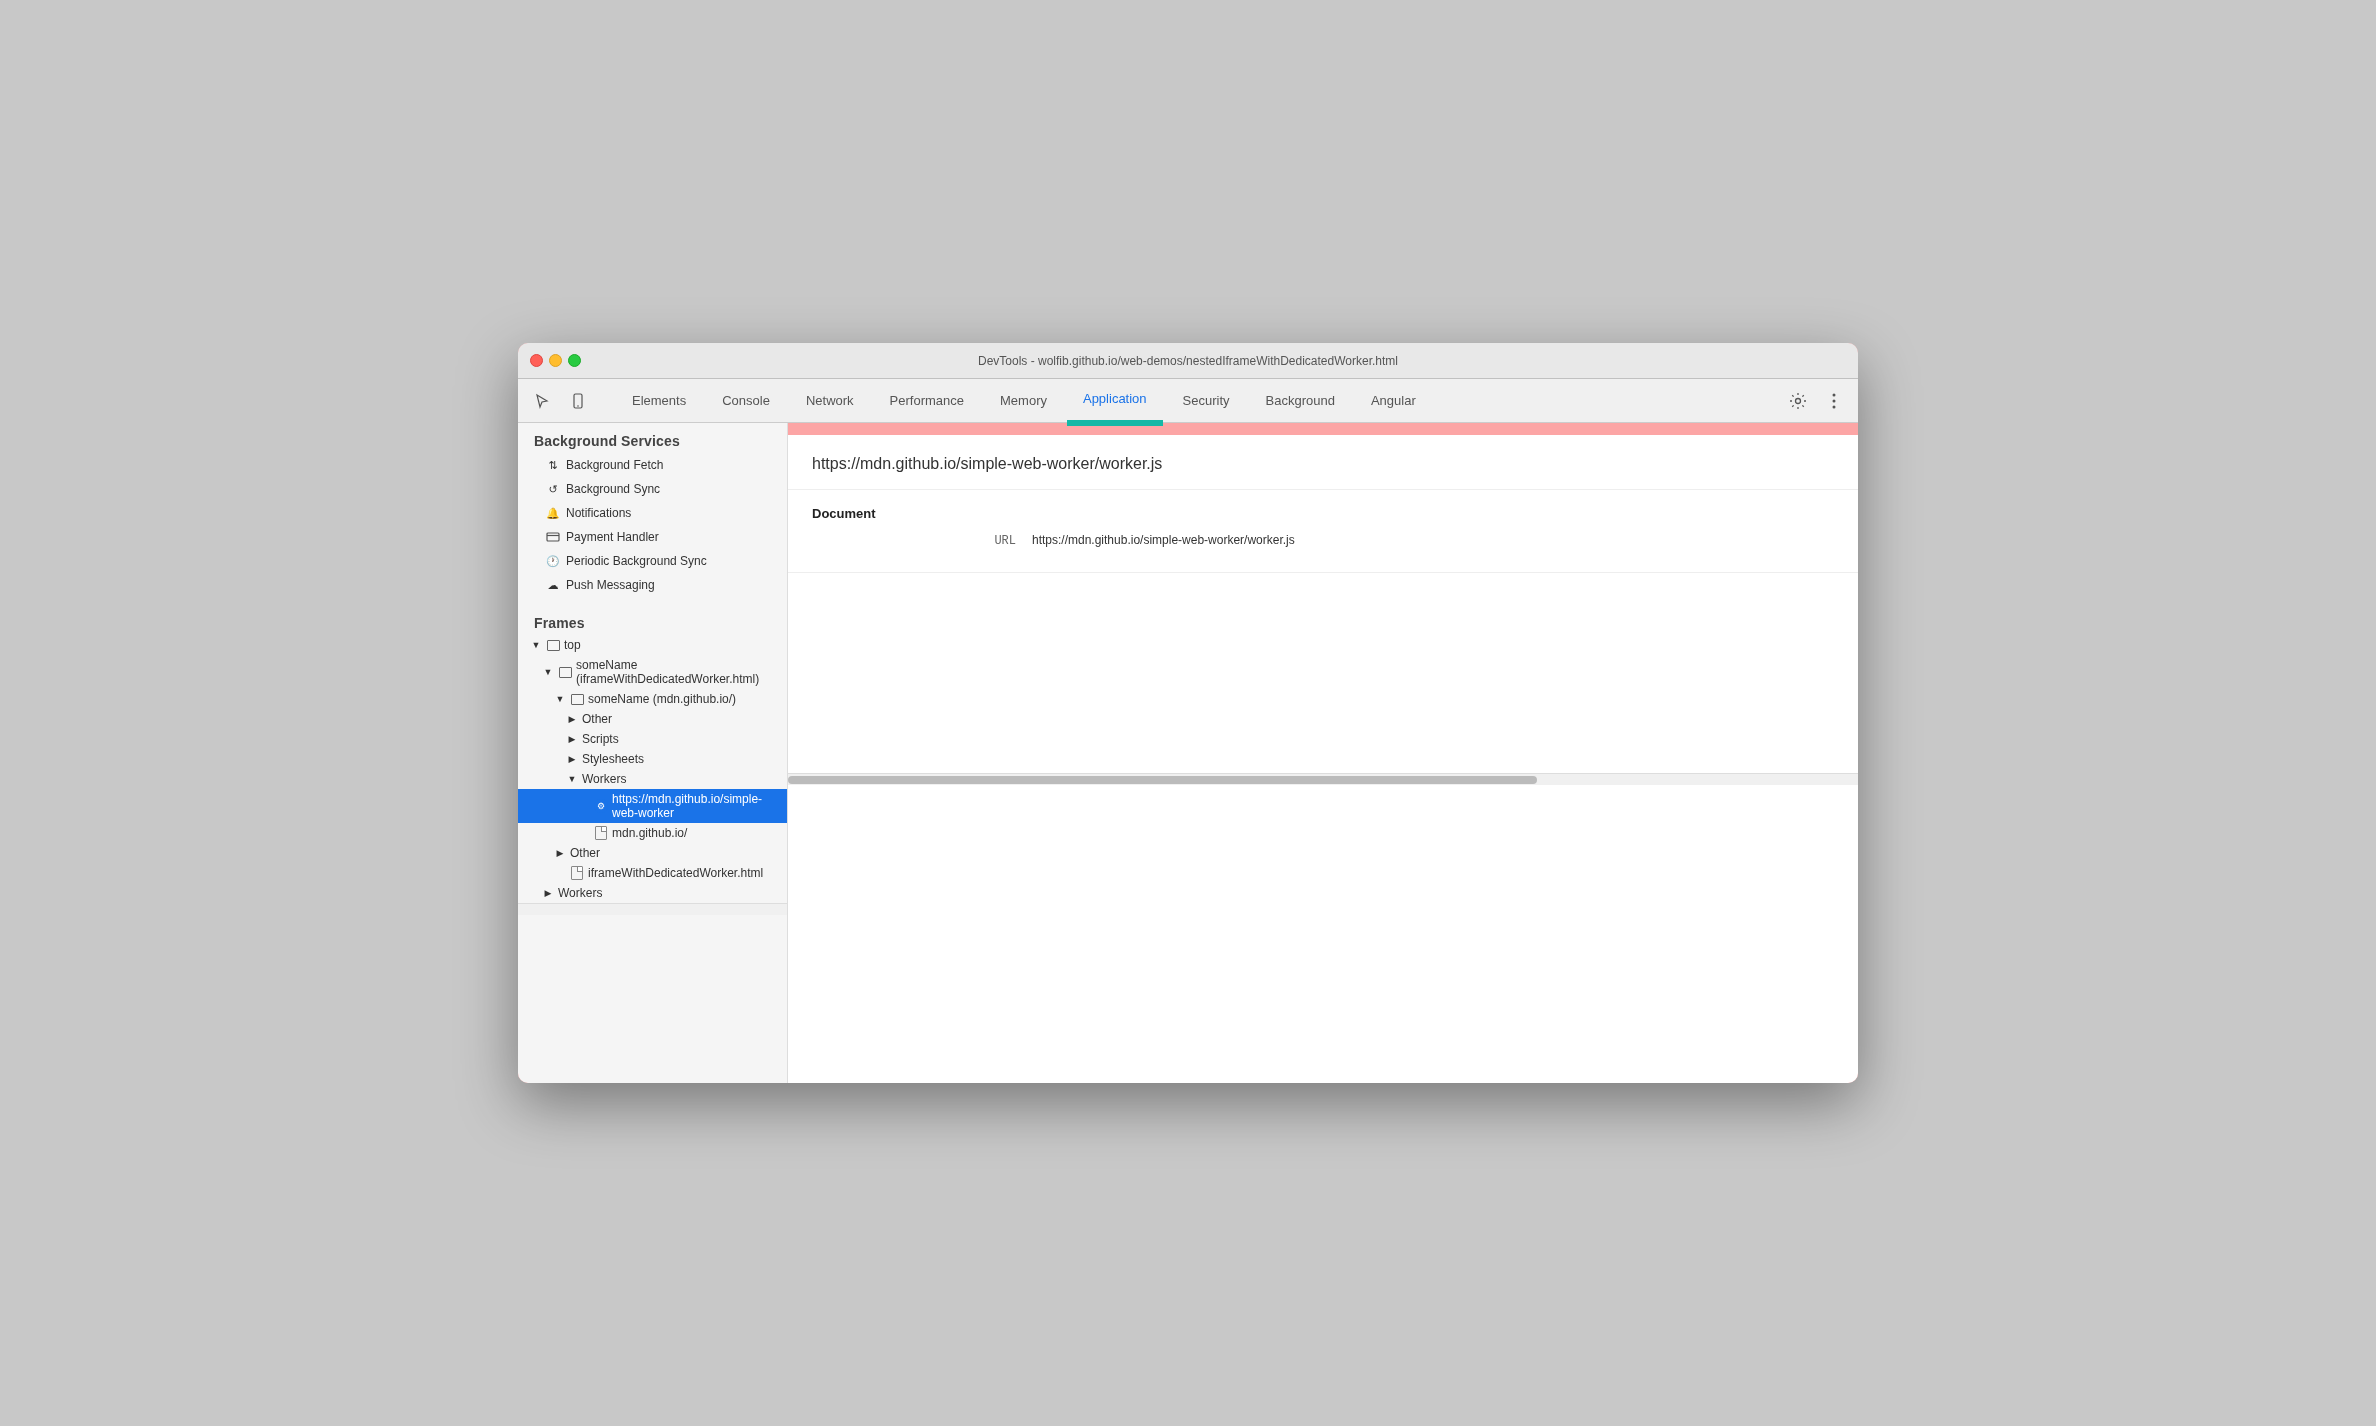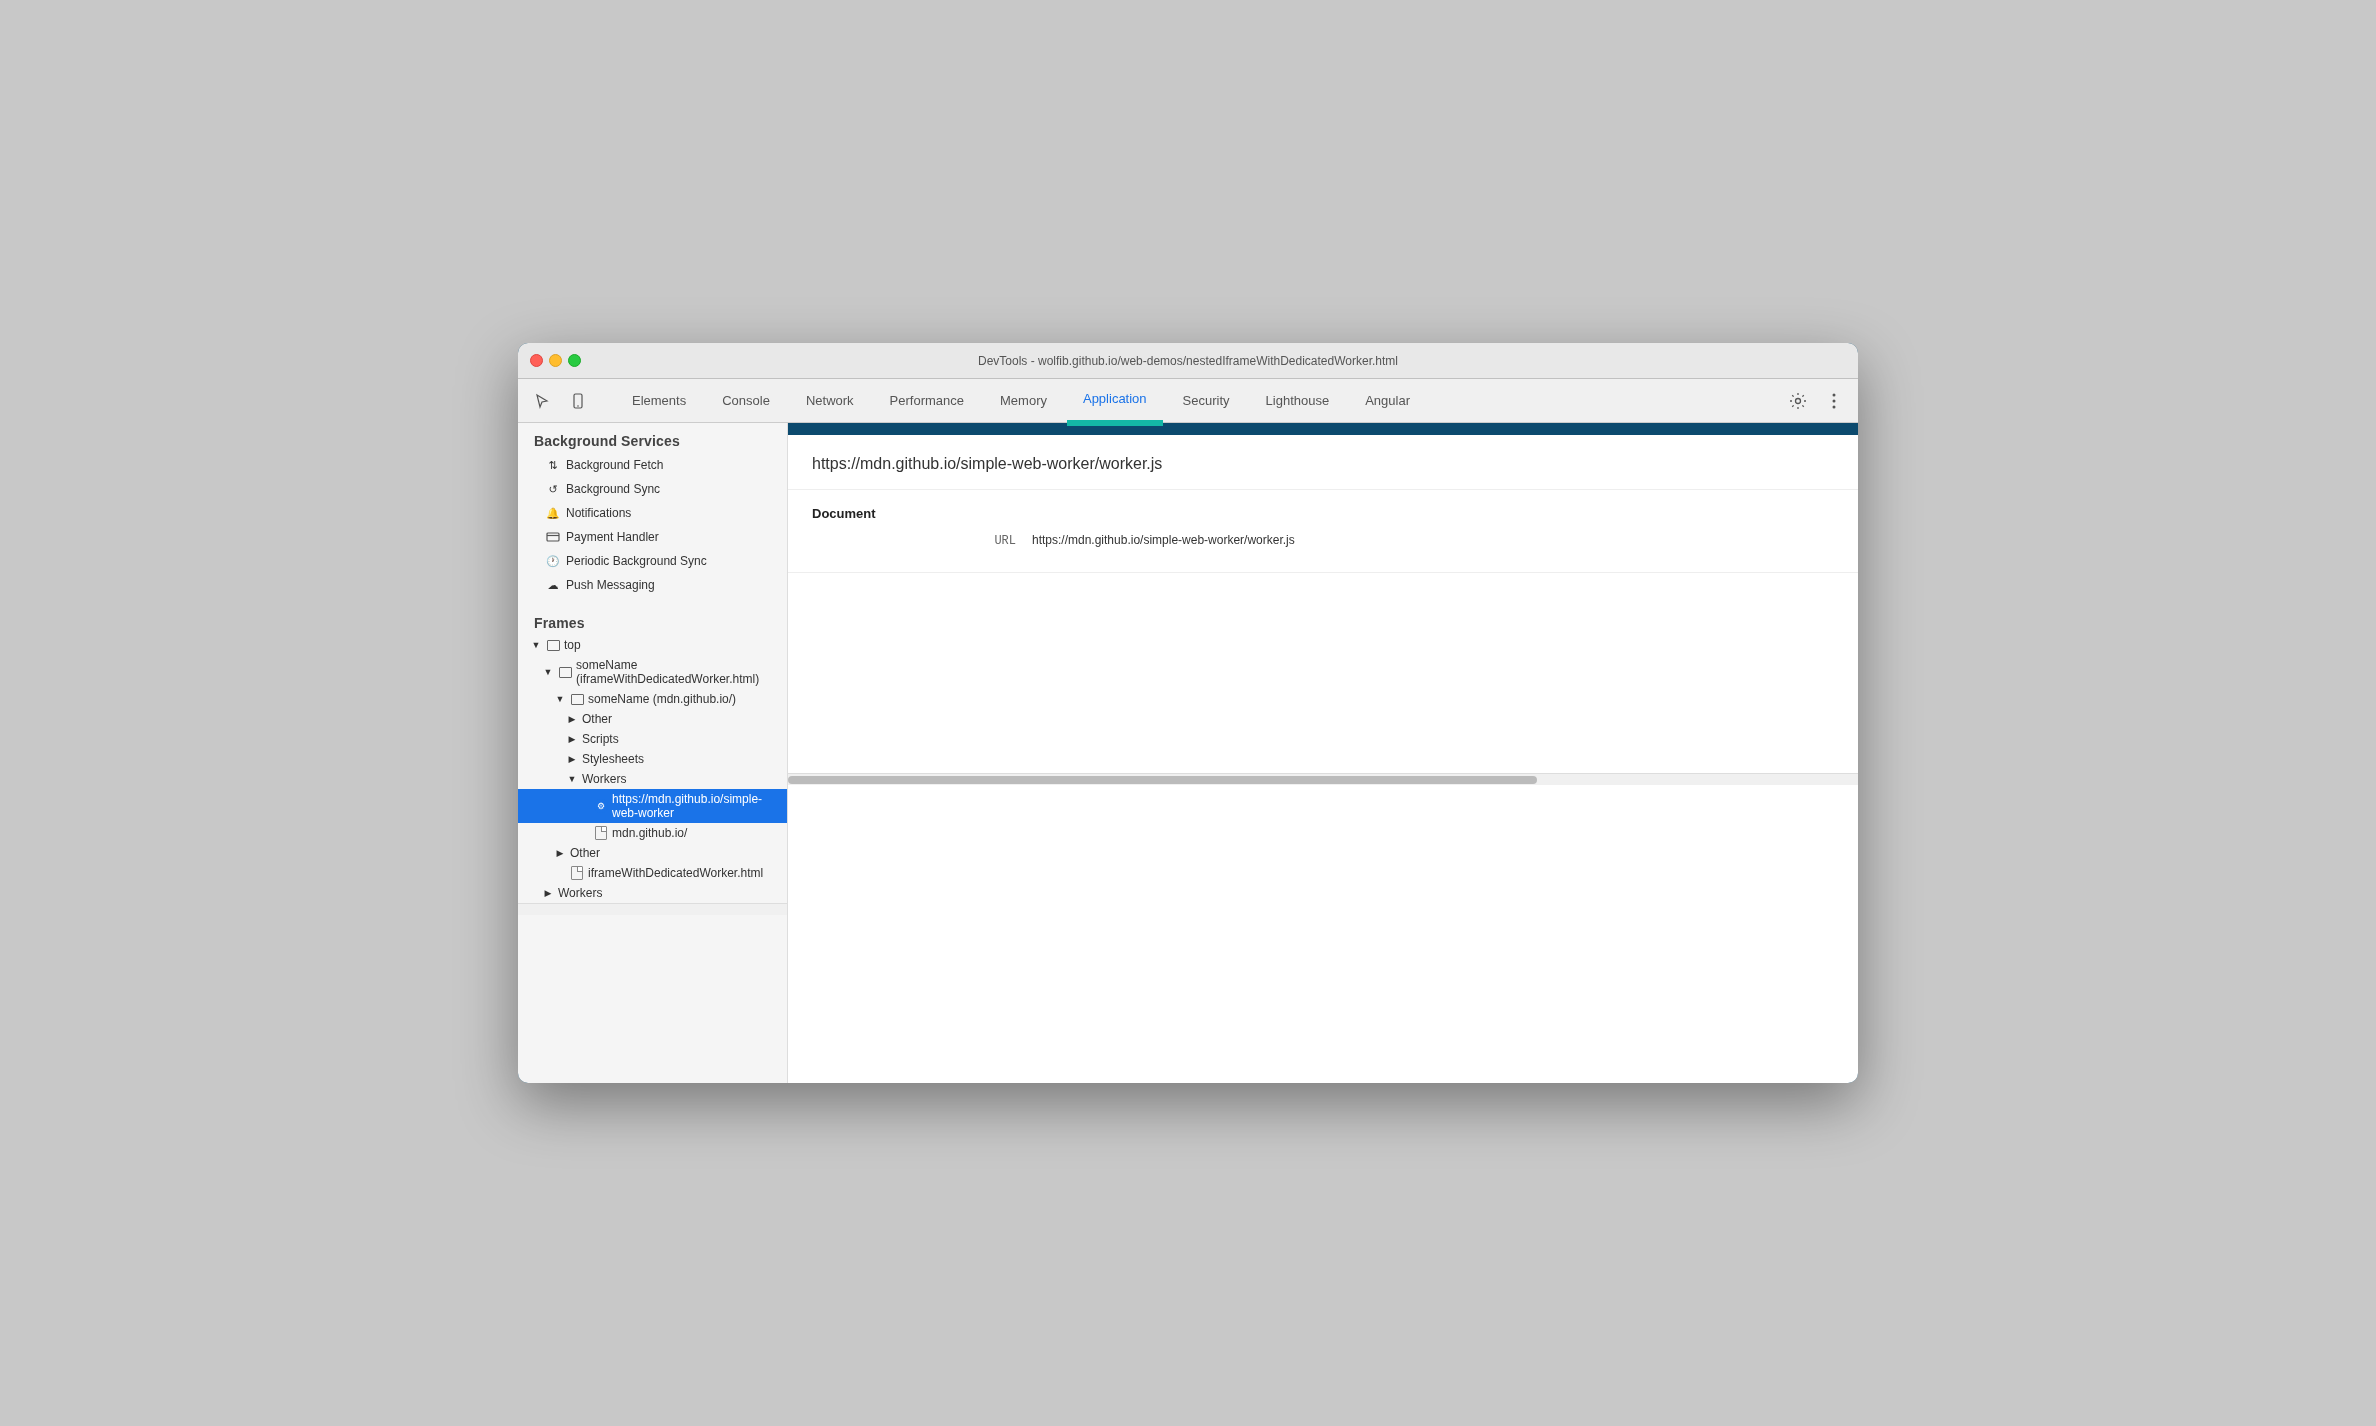--- a/index.html
+++ b/index.html
@@ -7,21 +7,21 @@
       font-family: -apple-system, BlinkMacSystemFont, 'Helvetica Neue', Arial, sans-serif;
       background: #c8c8c8;
       display: flex;
       align-items: center;
       justify-content: center;
       min-height: 100vh;
       padding: 20px;
     }
     .window {
       width: 1340px;
-      background: #0c4a6e;
+      background: #fca5a5;
       border-radius: 10px;
       box-shadow: 0 20px 60px rgba(0,0,0,0.4);
       overflow: hidden;
     }
     
     .title-bar {
       background: #e8e8e8;
       border-bottom: 1px solid #c0c0c0;
       height: 36px;
       display: flex;
@@ -324,21 +324,21 @@
     </div>
 
     <div class="tab-nav">
       <div class="tab-item">Elements</div>
       <div class="tab-item">Console</div>
       <div class="tab-item">Network</div>
       <div class="tab-item">Performance</div>
       <div class="tab-item">Memory</div>
       <div class="tab-item active">Application</div>
       <div class="tab-item">Security</div>
-      <div class="tab-item">Lighthouse</div>
+      <div class="tab-item">Background</div>
       <div class="tab-item">Angular</div>
     </div>
 
     <div class="toolbar-right">
       <div class="toolbar-icon-right">
         <svg width="18" height="18" viewBox="0 0 18 18" fill="none">
           <circle cx="9" cy="9" r="2.5" stroke="#555" stroke-width="1.3"></circle>
           <path d="M9 1v2M9 15v2M1 9h2M15 9h2M3.22 3.22l1.41 1.41M13.36 13.36l1.41 1.41M14.78 3.22l-1.41 1.41M4.64 13.36l-1.41 1.41" stroke="#555" stroke-width="1.3"></path>
         </svg>
       </div>

